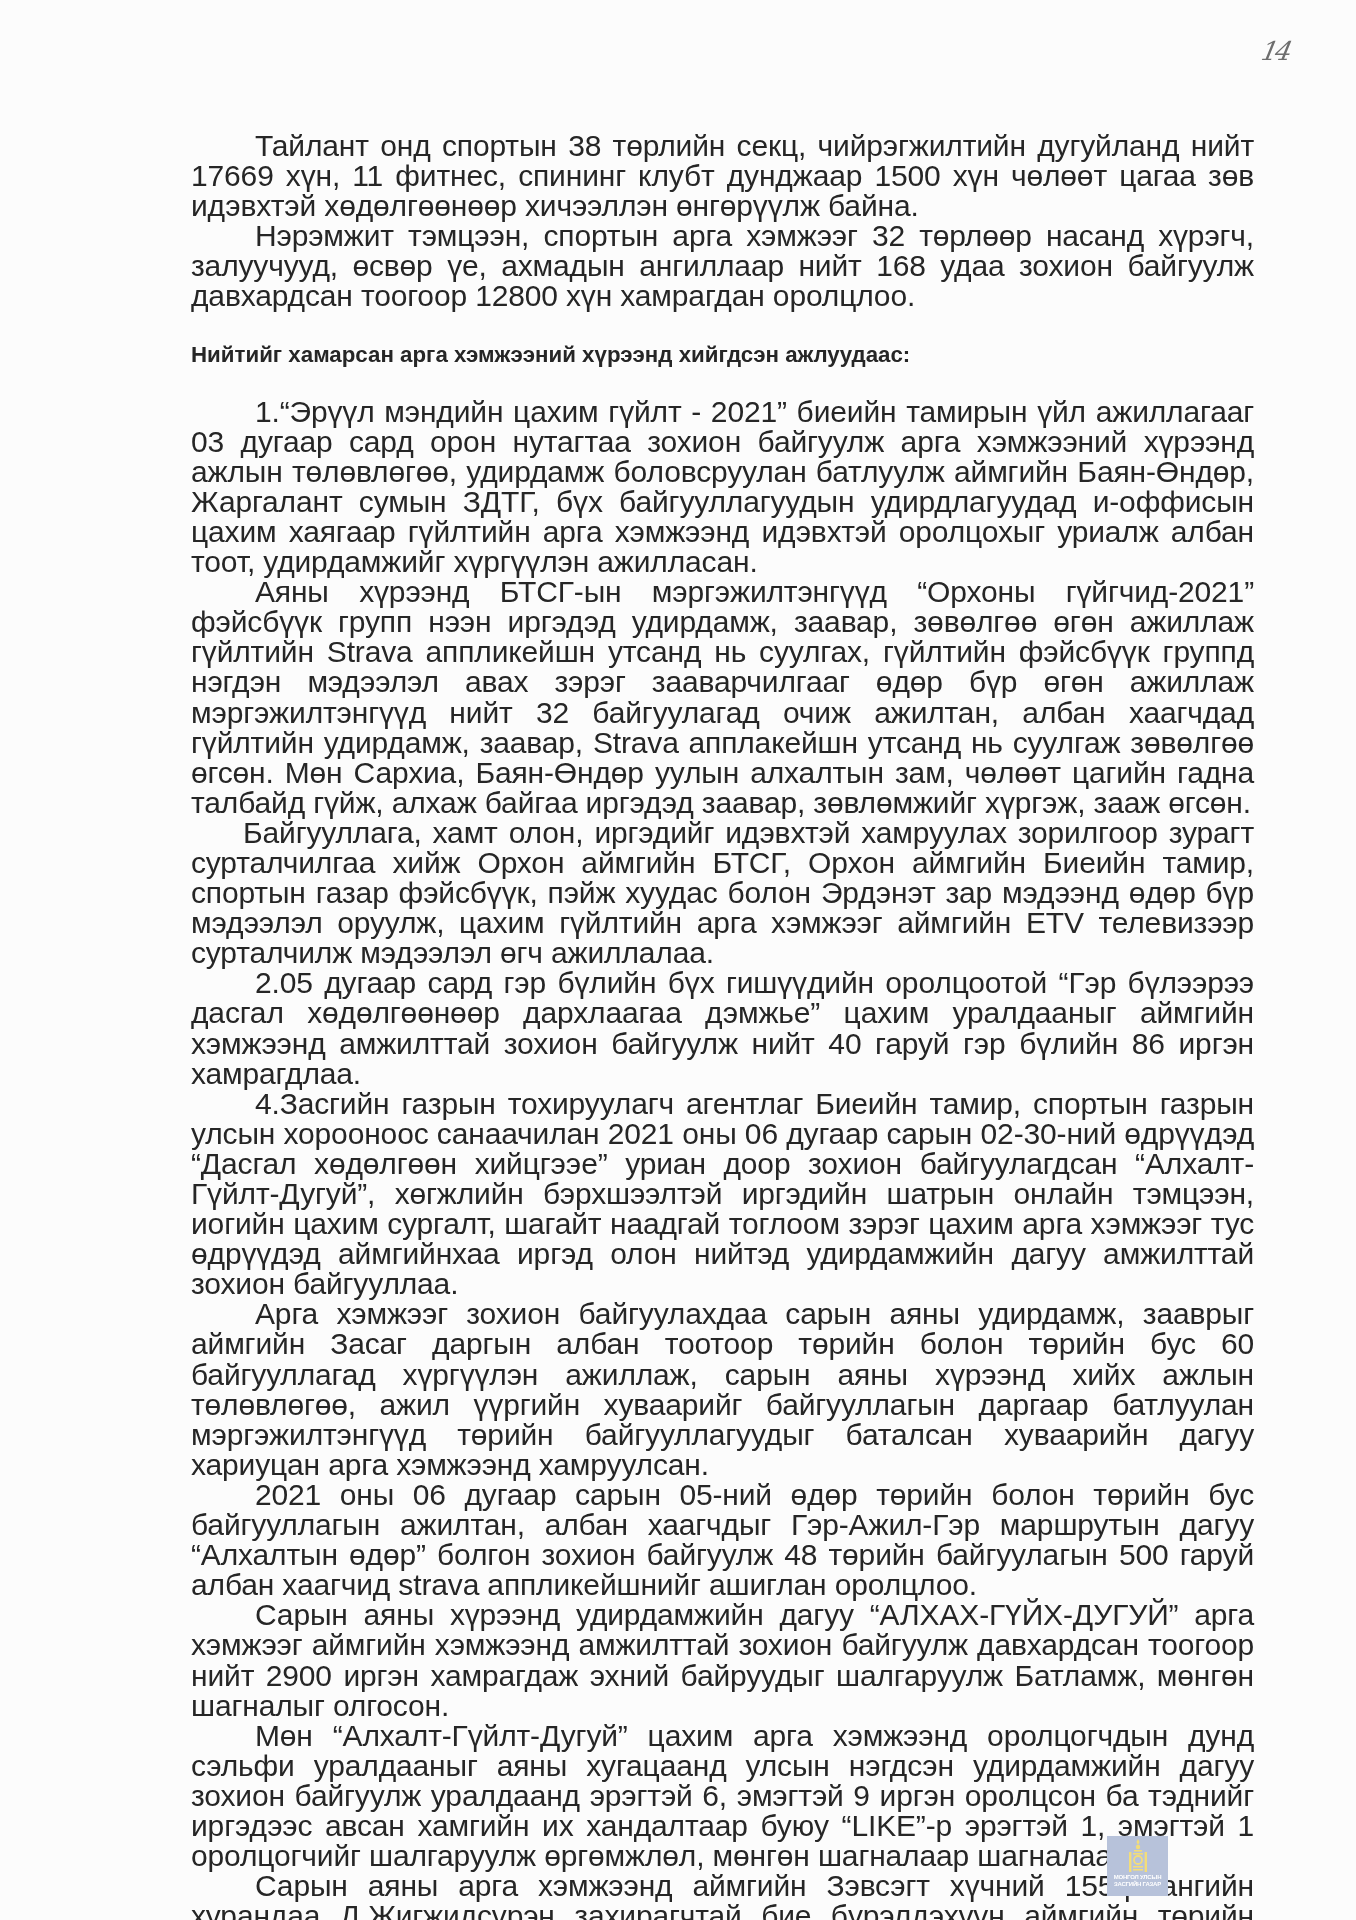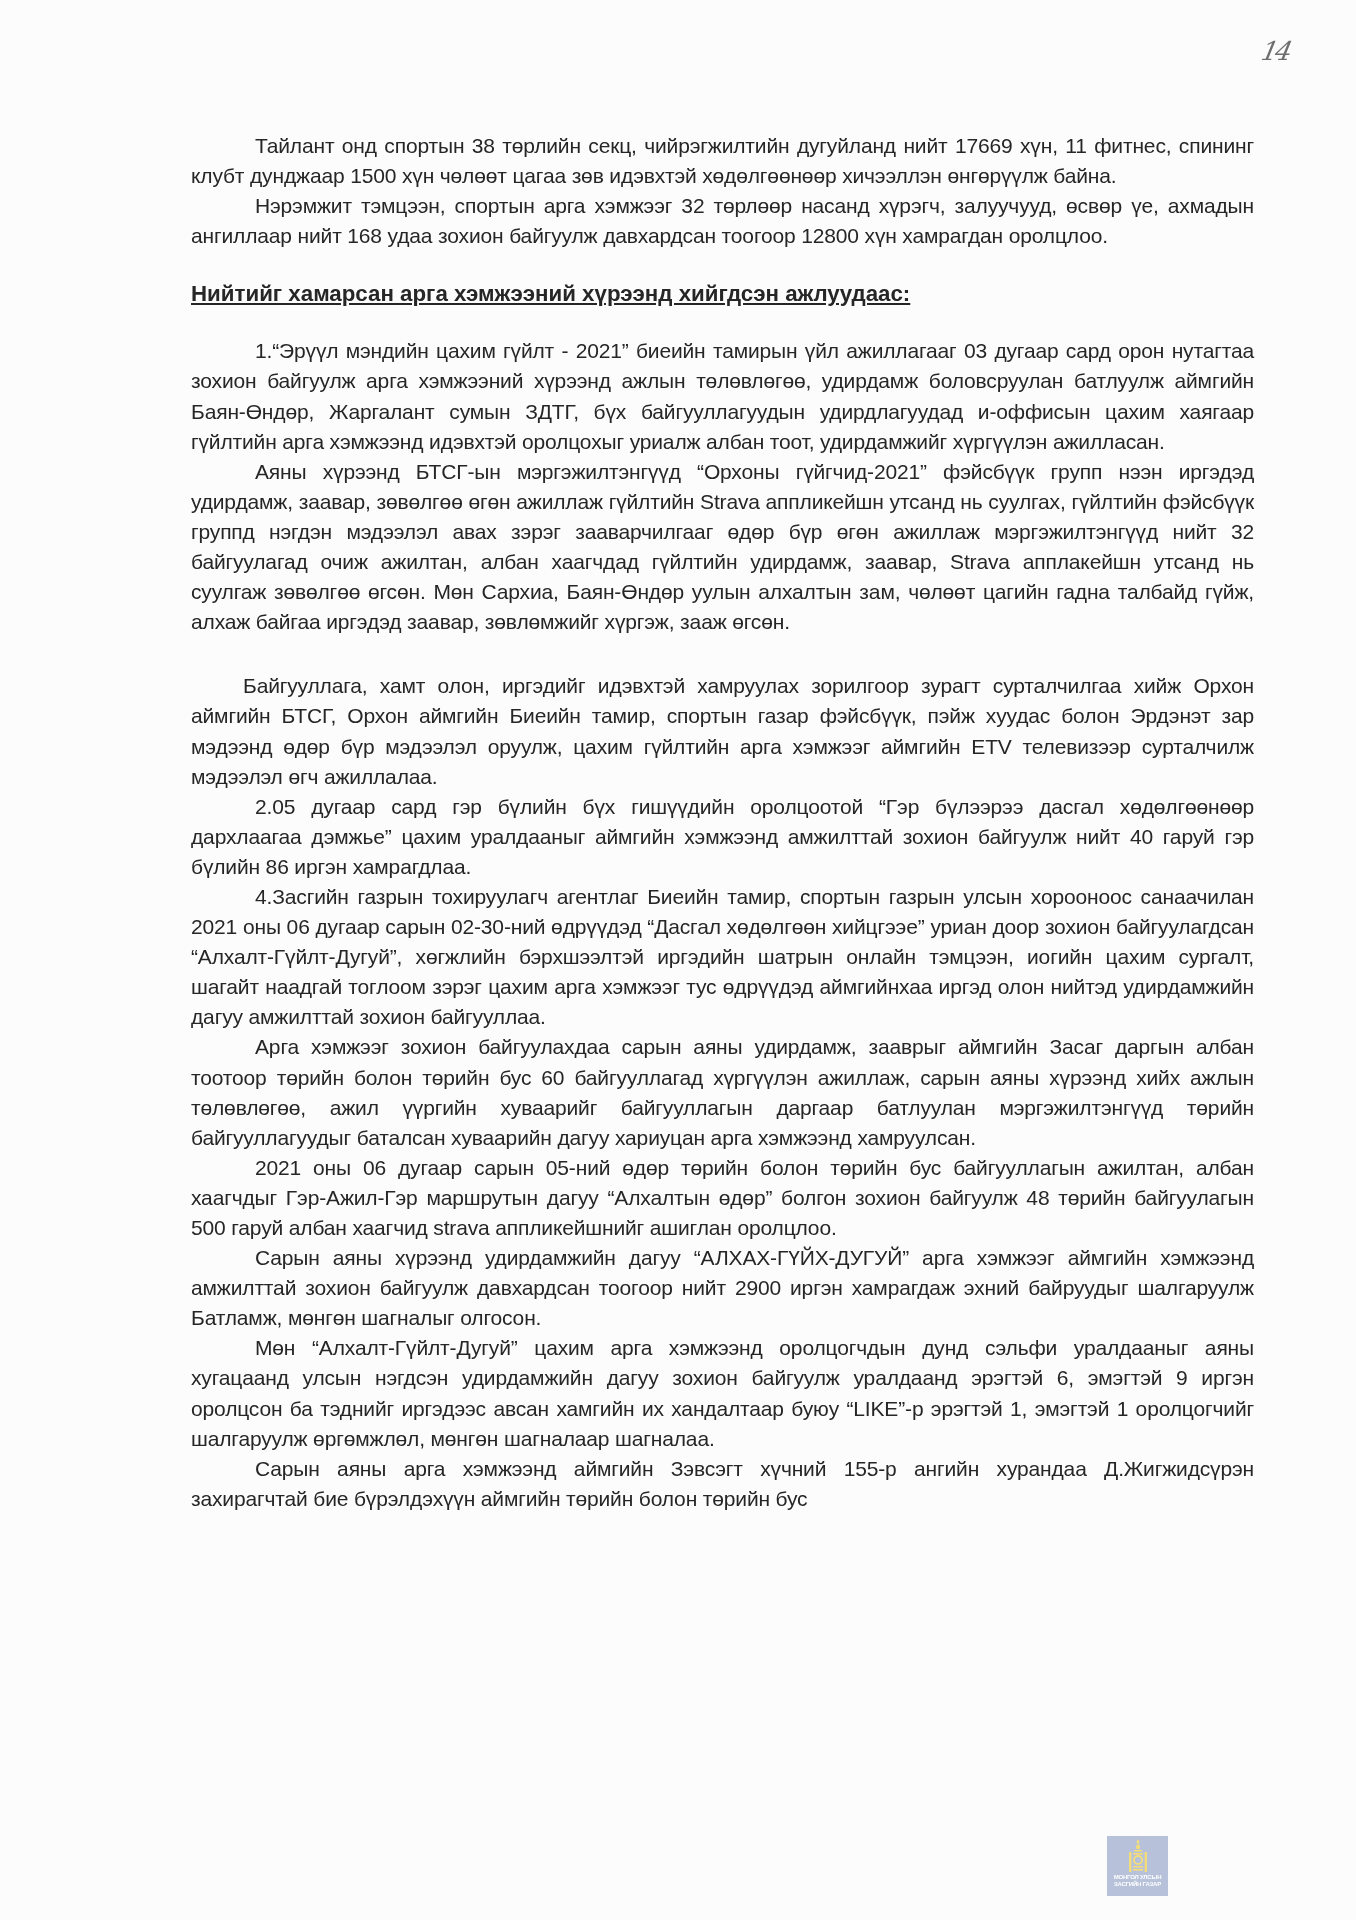--- a/index.html
+++ b/index.html
@@ -8,27 +8,27 @@
     font-family:"Liberation Sans", sans-serif; color:#262626;
   }
   .page-number {
     position:absolute; left:1262px; top:36px; font-family:"DejaVu Serif", serif;
     font-style:italic; font-size:26px; color:#6e6e6e; transform:skewX(-12deg); letter-spacing:-3px;
   }
   .content {
     position:absolute; left:191px; top:131px; width:1063px;
   }
   p {
-    margin:0; font-size:21px; line-height:30.1px; text-align:justify;
+    margin:0; font-size:30px; line-height:30.1px; text-align:justify;
     letter-spacing:-0.15px;
   }
   p.indent { text-indent:64px; }
-  p.indent-sm { text-indent:52px;margin-top:34px; }
+  p.indent-sm { text-indent:52px; }
   h2.section-heading {
-    font-size:22.3px; font-weight:bold; line-height:30px; margin:28px 0 27px 0;text-decoration:underline;
+    font-size:22.3px; font-weight:bold; line-height:30px; margin:28px 0 27px 0;
   }
   .logo {
     position:absolute; left:1107px; top:1836px; width:61px; height:60px; background:#b7c2da;
     display:flex; flex-direction:column; align-items:center;
   }
   .logo svg { margin-top:3px; }
   .logo .logo-text {
     font-size:6px; color:#ffffff; font-weight:bold; line-height:7px; text-align:center; margin-top:1px;
     letter-spacing:-0.2px;
   }

